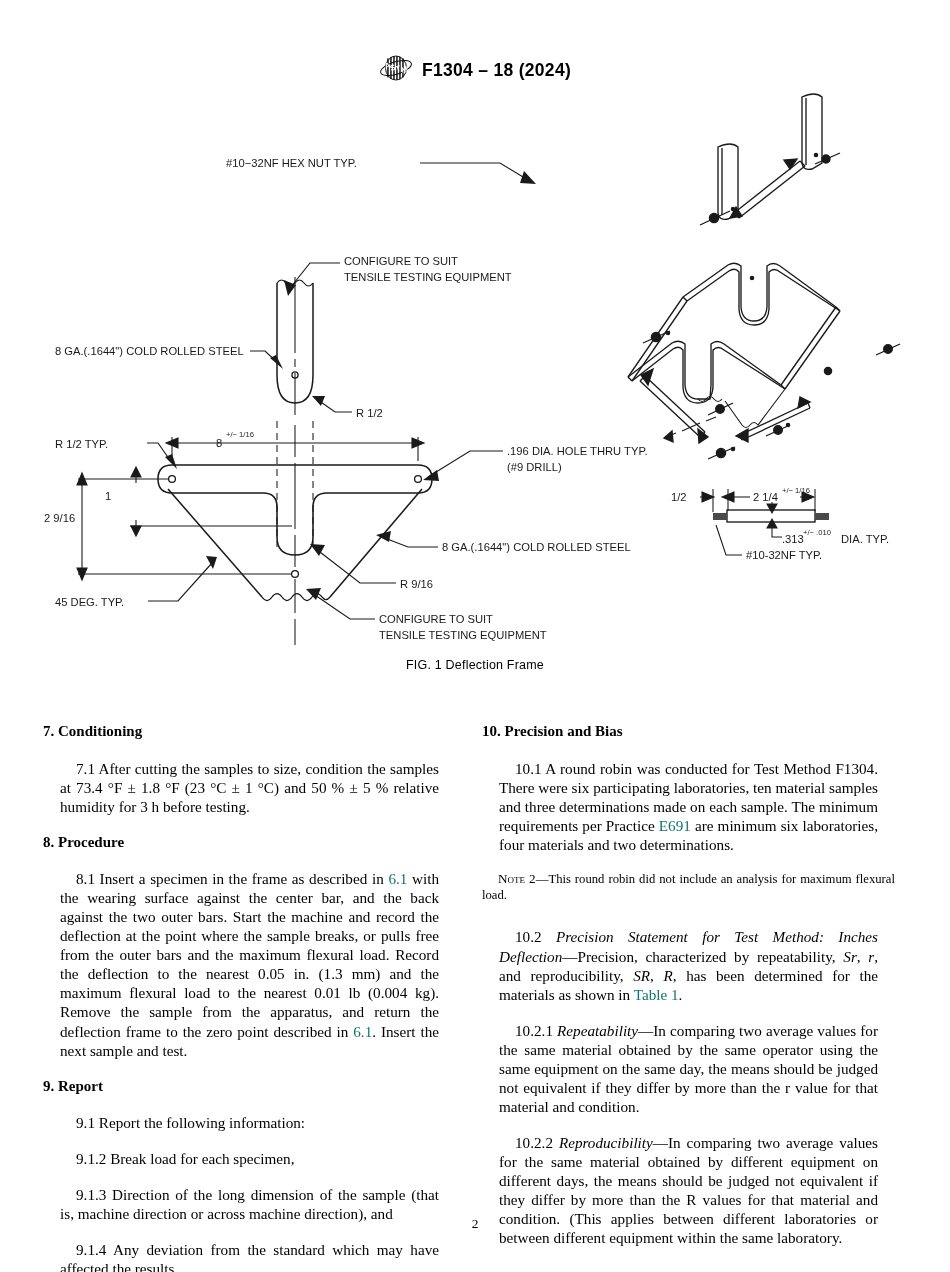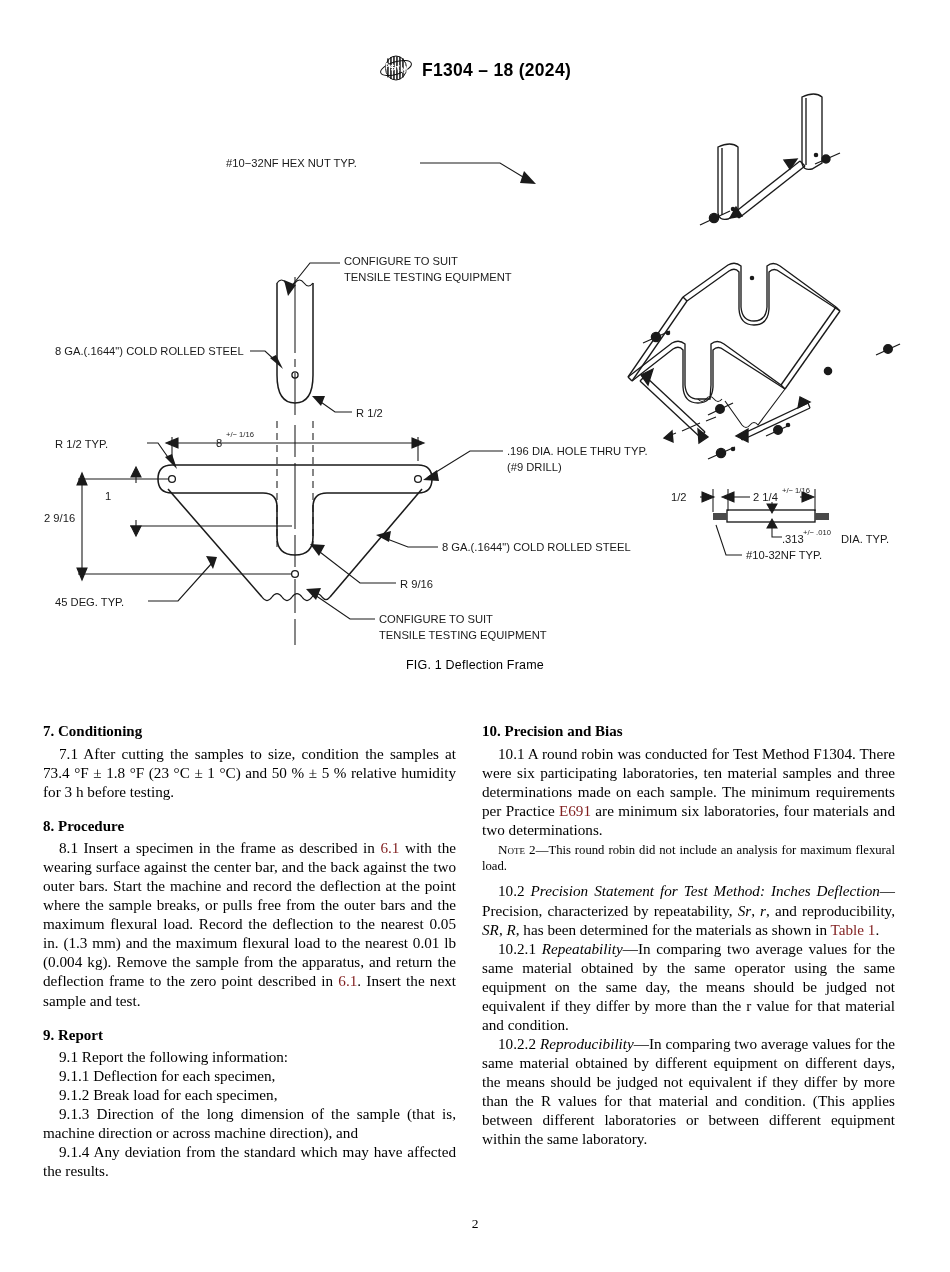--- a/index.html
+++ b/index.html
@@ -80,21 +80,21 @@
     font-size: 15px;
     margin: 0 0 2px 0;
     padding: 0;
     line-height: 1.30;
   }
   .sec-head.spaced {
     margin-top: 16px;
     font-family: Liberation Serif, serif;
   }
   p.para {
-    margin: 0;
+    margin: 17px;
     padding: 0;
     font-size: 15.2px;
     line-height: 1.253;
     text-align: justify;
     text-indent: 16px;
     hyphens: manual;
   }
   p.note {
     margin: 3px 0 0 0;
     padding: 0;
@@ -102,21 +102,21 @@
     line-height: 1.25;
     text-align: justify;
     text-indent: 16px;
   }
   .smallcaps {
     font-variant: small-caps;
     font-size: 13.2px;
   }
   .gap-sm { height: 7px; }
   .xref {
-    color: #7f1d1d;
+    color: #0f766e;
   }
   em, .ital {
     font-style: italic;
   }
   .page-number {
     position: absolute;
     top: 1216px;
     left: 0;
     width: 950px;
     text-align: center;
@@ -468,21 +468,20 @@
   <div class="col">
 
     <h2 class="sec-head">7.  Conditioning</h2>
     <p class="para">7.1  After cutting the samples to size, condition the samples at 73.4 °F ± 1.8 °F (23 °C ± 1 °C) and 50 % ± 5 % relative humidity for 3 h before testing.</p>
 
     <h2 class="sec-head spaced">8.  Procedure</h2>
     <p class="para"><span>8.1  Insert a specimen in the frame as described in </span><span class="xref">6.1</span><span> with the wearing surface against the center bar, and the back against the two outer bars. Start the machine and record the deflection at the point where the sample breaks, or pulls free from the outer bars and the maximum flexural load. Record the deflection to the nearest 0.05 in. (1.3 mm) and the maximum flexural load to the nearest 0.01 lb (0.004 kg). Remove the sample from the apparatus, and return the deflection frame to the zero point described in </span><span class="xref">6.1</span><span>. Insert the next sample and test.</span></p>
 
     <h2 class="sec-head spaced">9.  Report</h2>
     <p class="para">9.1  Report the following information:</p>
-    <p class="para">9.1.1  Deflection for each specimen,</p>
     <p class="para">9.1.2  Break load for each specimen,</p>
     <p class="para">9.1.3  Direction of the long dimension of the sample (that is, machine direction or across machine direction), and</p>
     <p class="para">9.1.4  Any deviation from the standard which may have affected the results.</p>
   </div>
 
   <div class="col">
 
     <h2 class="sec-head">10.  Precision and Bias</h2>
     <p class="para"><span>10.1  A round robin was conducted for Test Method F1304. There were six participating laboratories, ten material samples and three determinations made on each sample. The minimum requirements per Practice </span><span class="xref">E691</span><span> are minimum six laboratories, four materials and two determinations.</span></p>
 

